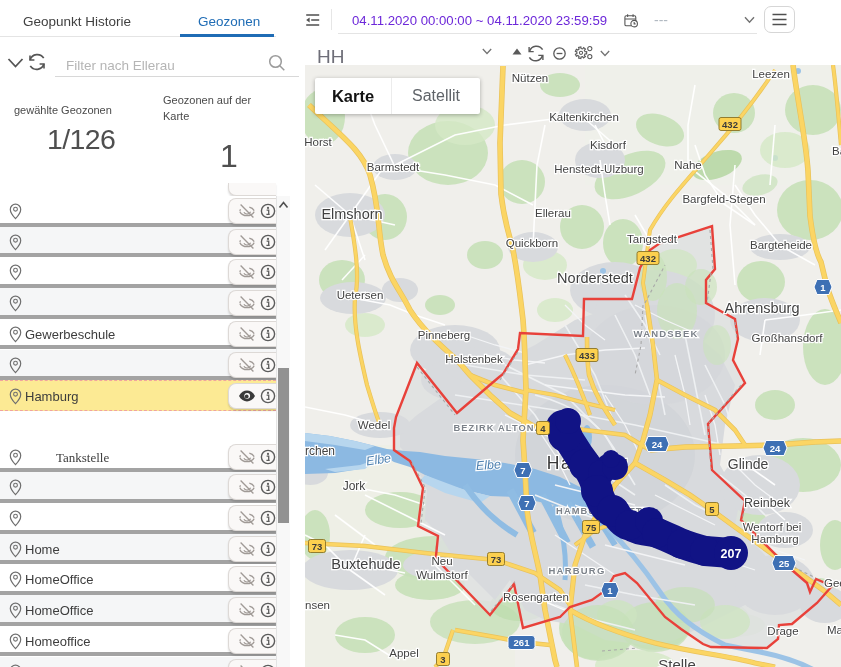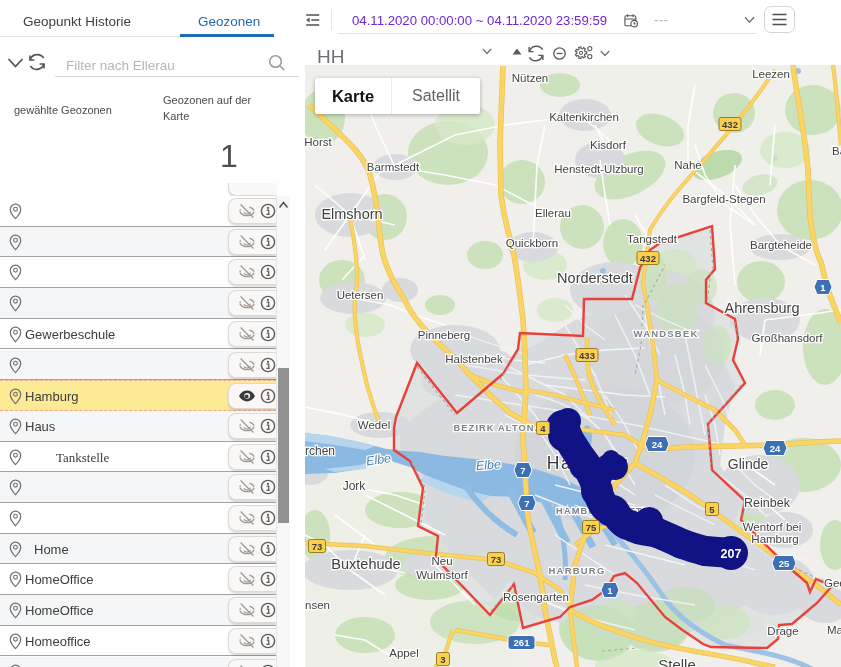--- a/index.html
+++ b/index.html
@@ -8,21 +8,21 @@
 .tab1{left:23px;top:14px;font-size:13.5px;color:#404040}
 .tab2{left:198px;top:14px;font-size:13.5px;color:#1f6cb5}
 #tabline{left:0;top:36px;width:276px;height:1px;background:#e4e4e4}
 #tabblue{left:180px;top:34px;width:94px;height:3px;background:#1f6cb5}
 #filterph{left:66px;top:58px;font-size:13.5px;color:#b5b5b5}
 #filterline{left:55px;top:76px;width:244px;height:1px;background:#d8d8d8}
 .statlbl{font-size:11px;color:#4a4a4a;line-height:16px}
 .statnum{font-size:28.5px;color:#4f4f4f;letter-spacing:-0.6px}
 
 #list{left:0;top:196px;width:276px;height:471px;overflow:hidden}
-.row{position:absolute;left:0;width:276px;height:31px;border-bottom:1px solid #a3a3a3}
+.row{position:absolute;left:0;width:276px;height:31px;border-bottom:4px solid #a3a3a3}
 .row.w{background:#fff}
 .row.g{background:#f5f6f7}
 .row.y{background:#fcea94;border-top:1px dashed #f0a49e;border-bottom:1px dashed #f0a49e}
 .rtext{position:absolute;left:25px;top:8px;font-size:13px;color:#3d3d3d}
 .pin{position:absolute;left:9px;top:7px}
 .pill{position:absolute;left:228px;top:2px;width:48px;height:26px;background:#faf8f7;border:1px solid #ddd9d6;border-right:none;border-radius:8px 0 0 8px;box-shadow:0 2px 2px rgba(0,0,0,.13)}
 
 #vsb{left:276px;top:196px;width:14px;height:471px;background:#f8f8f8;border-left:1px solid #e4e4e4}
 #vthumb{left:278px;top:368px;width:11px;height:155px;background:#929292}
 
@@ -57,20 +57,21 @@
         <path d="M17.0 16.4 v-4.4 h-4.4" stroke-width="1.6"></path>
       </g>
     </svg>
   <div class="abs" id="filterph">Filter nach Ellerau</div>
   <div class="abs" id="filterline"></div>
   <svg class="abs" style="left:268px;top:54px" width="18" height="18" viewBox="0 0 18 18">
       <circle cx="7.5" cy="7.5" r="5.8" fill="none" stroke="#9b9b9b" stroke-width="1.5"></circle>
       <path d="M11.8 11.8 L16.3 16.3" stroke="#9b9b9b" stroke-width="1.5"></path>
     </svg>
   <div class="abs statlbl" style="left:14px;top:102px">gewählte Geozonen</div>
+  <div class="abs statnum" style="left:47px;top:122.5px">1/126</div>
   <div class="abs statlbl" style="left:163px;top:92px">Geozonen auf der<br>Karte</div>
   <div class="abs statnum" style="left:220px;top:138px;font-size:32px">1</div>
 
   <div class="abs" style="left:228px;top:183px;width:48px;height:13px;background:#faf8f7;border:1px solid #ddd9d6;border-right:none;border-top:none;border-radius:0 0 0 8px;box-shadow:0 2px 2px rgba(0,0,0,.13)"></div>
 
   <div class="abs" id="list">
       <div class="row w" style="top:0px;height:30.7px;">
         <svg class="pin" width="13" height="17" viewBox="0 0 13 17">
           <path d="M6.5 1.2 C3.6 1.2 1.3 3.5 1.3 6.4 c0 3.6 5.2 9.2 5.2 9.2 s5.2-5.6 5.2-9.2 C11.7 3.5 9.4 1.2 6.5 1.2 Z" fill="none" stroke="#6f6f6f" stroke-width="1.2"></path>
           <circle cx="6.5" cy="6.2" r="1.9" fill="none" stroke="#6f6f6f" stroke-width="1.1"></circle>
@@ -209,42 +210,20 @@
             <circle cx="9.2" cy="6.8" r="2.9" fill="#fff"></circle>
             <circle cx="8.7" cy="7.4" r="1.9" fill="#3a3a3a"></circle>
           </svg>
           <svg style="position:absolute;left:31px;top:4px" width="16" height="16" viewBox="0 0 16 16">
             <circle cx="8" cy="8" r="6.6" fill="none" stroke="#5c5c5c" stroke-width="1.4"></circle>
             <circle cx="8" cy="4.9" r="1.1" fill="#5c5c5c"></circle>
             <path d="M6.6 7.2 h2.1 v4 M6.4 11.4 h3.3" fill="none" stroke="#5c5c5c" stroke-width="1.3"></path>
           </svg>
         </div>
       </div>
-      <div class="row g" style="top:214.9px;height:30.7px;">
-        <svg class="pin" width="13" height="17" viewBox="0 0 13 17">
-          <path d="M6.5 1.2 C3.6 1.2 1.3 3.5 1.3 6.4 c0 3.6 5.2 9.2 5.2 9.2 s5.2-5.6 5.2-9.2 C11.7 3.5 9.4 1.2 6.5 1.2 Z" fill="none" stroke="#6f6f6f" stroke-width="1.2"></path>
-          <circle cx="6.5" cy="6.2" r="1.9" fill="none" stroke="#6f6f6f" stroke-width="1.1"></circle>
-        </svg>
-        <div class="rtext" style="left:25px">Haus</div>
-        <div class="pill">
-          <svg style="position:absolute;left:9px;top:4px" width="18" height="16" viewBox="0 0 18 16">
-            <g fill="none" stroke="#a09a96" stroke-width="1.25">
-              <path d="M1.8 8.6 C3.2 11.2 5.9 12.7 9 12.7 c3.1 0 5.8-1.5 7.2-4.1"></path>
-              <path d="M2.6 6.4 C2.2 6.9 1.9 7.4 1.8 7.8 M16.2 7.6 C15.3 6 13.5 4.7 11.3 4.2"></path>
-              <path d="M5.9 9.3 C6.5 10.4 7.7 11 9 11 c1.6 0 3-.9 3.6-2.3"></path>
-              <path d="M2.6 1.6 L15.4 14.4" stroke-width="1.35"></path>
-            </g>
-          </svg>
-          <svg style="position:absolute;left:31px;top:4px" width="16" height="16" viewBox="0 0 16 16">
-            <circle cx="8" cy="8" r="6.6" fill="none" stroke="#5c5c5c" stroke-width="1.4"></circle>
-            <circle cx="8" cy="4.9" r="1.1" fill="#5c5c5c"></circle>
-            <path d="M6.6 7.2 h2.1 v4 M6.4 11.4 h3.3" fill="none" stroke="#5c5c5c" stroke-width="1.3"></path>
-          </svg>
-        </div>
-      </div>
       <div class="row w" style="top:245.6px;height:30.7px;font-family:Liberation Serif, serif;">
         <svg class="pin" width="13" height="17" viewBox="0 0 13 17">
           <path d="M6.5 1.2 C3.6 1.2 1.3 3.5 1.3 6.4 c0 3.6 5.2 9.2 5.2 9.2 s5.2-5.6 5.2-9.2 C11.7 3.5 9.4 1.2 6.5 1.2 Z" fill="none" stroke="#6f6f6f" stroke-width="1.2"></path>
           <circle cx="6.5" cy="6.2" r="1.9" fill="none" stroke="#6f6f6f" stroke-width="1.1"></circle>
         </svg>
         <div class="rtext" style="left:56px">Tankstelle</div>
         <div class="pill">
           <svg style="position:absolute;left:9px;top:4px" width="18" height="16" viewBox="0 0 18 16">
             <g fill="none" stroke="#a09a96" stroke-width="1.25">
               <path d="M1.8 8.6 C3.2 11.2 5.9 12.7 9 12.7 c3.1 0 5.8-1.5 7.2-4.1"></path>
@@ -300,21 +279,21 @@
             <circle cx="8" cy="4.9" r="1.1" fill="#5c5c5c"></circle>
             <path d="M6.6 7.2 h2.1 v4 M6.4 11.4 h3.3" fill="none" stroke="#5c5c5c" stroke-width="1.3"></path>
           </svg>
         </div>
       </div>
       <div class="row g" style="top:337.7px;height:30.7px;">
         <svg class="pin" width="13" height="17" viewBox="0 0 13 17">
           <path d="M6.5 1.2 C3.6 1.2 1.3 3.5 1.3 6.4 c0 3.6 5.2 9.2 5.2 9.2 s5.2-5.6 5.2-9.2 C11.7 3.5 9.4 1.2 6.5 1.2 Z" fill="none" stroke="#6f6f6f" stroke-width="1.2"></path>
           <circle cx="6.5" cy="6.2" r="1.9" fill="none" stroke="#6f6f6f" stroke-width="1.1"></circle>
         </svg>
-        <div class="rtext" style="left:34px">Home</div>
+        <div class="rtext" style="left:25px">Home</div>
         <div class="pill">
           <svg style="position:absolute;left:9px;top:4px" width="18" height="16" viewBox="0 0 18 16">
             <g fill="none" stroke="#a09a96" stroke-width="1.25">
               <path d="M1.8 8.6 C3.2 11.2 5.9 12.7 9 12.7 c3.1 0 5.8-1.5 7.2-4.1"></path>
               <path d="M2.6 6.4 C2.2 6.9 1.9 7.4 1.8 7.8 M16.2 7.6 C15.3 6 13.5 4.7 11.3 4.2"></path>
               <path d="M5.9 9.3 C6.5 10.4 7.7 11 9 11 c1.6 0 3-.9 3.6-2.3"></path>
               <path d="M2.6 1.6 L15.4 14.4" stroke-width="1.35"></path>
             </g>
           </svg>
           <svg style="position:absolute;left:31px;top:4px" width="16" height="16" viewBox="0 0 16 16">

